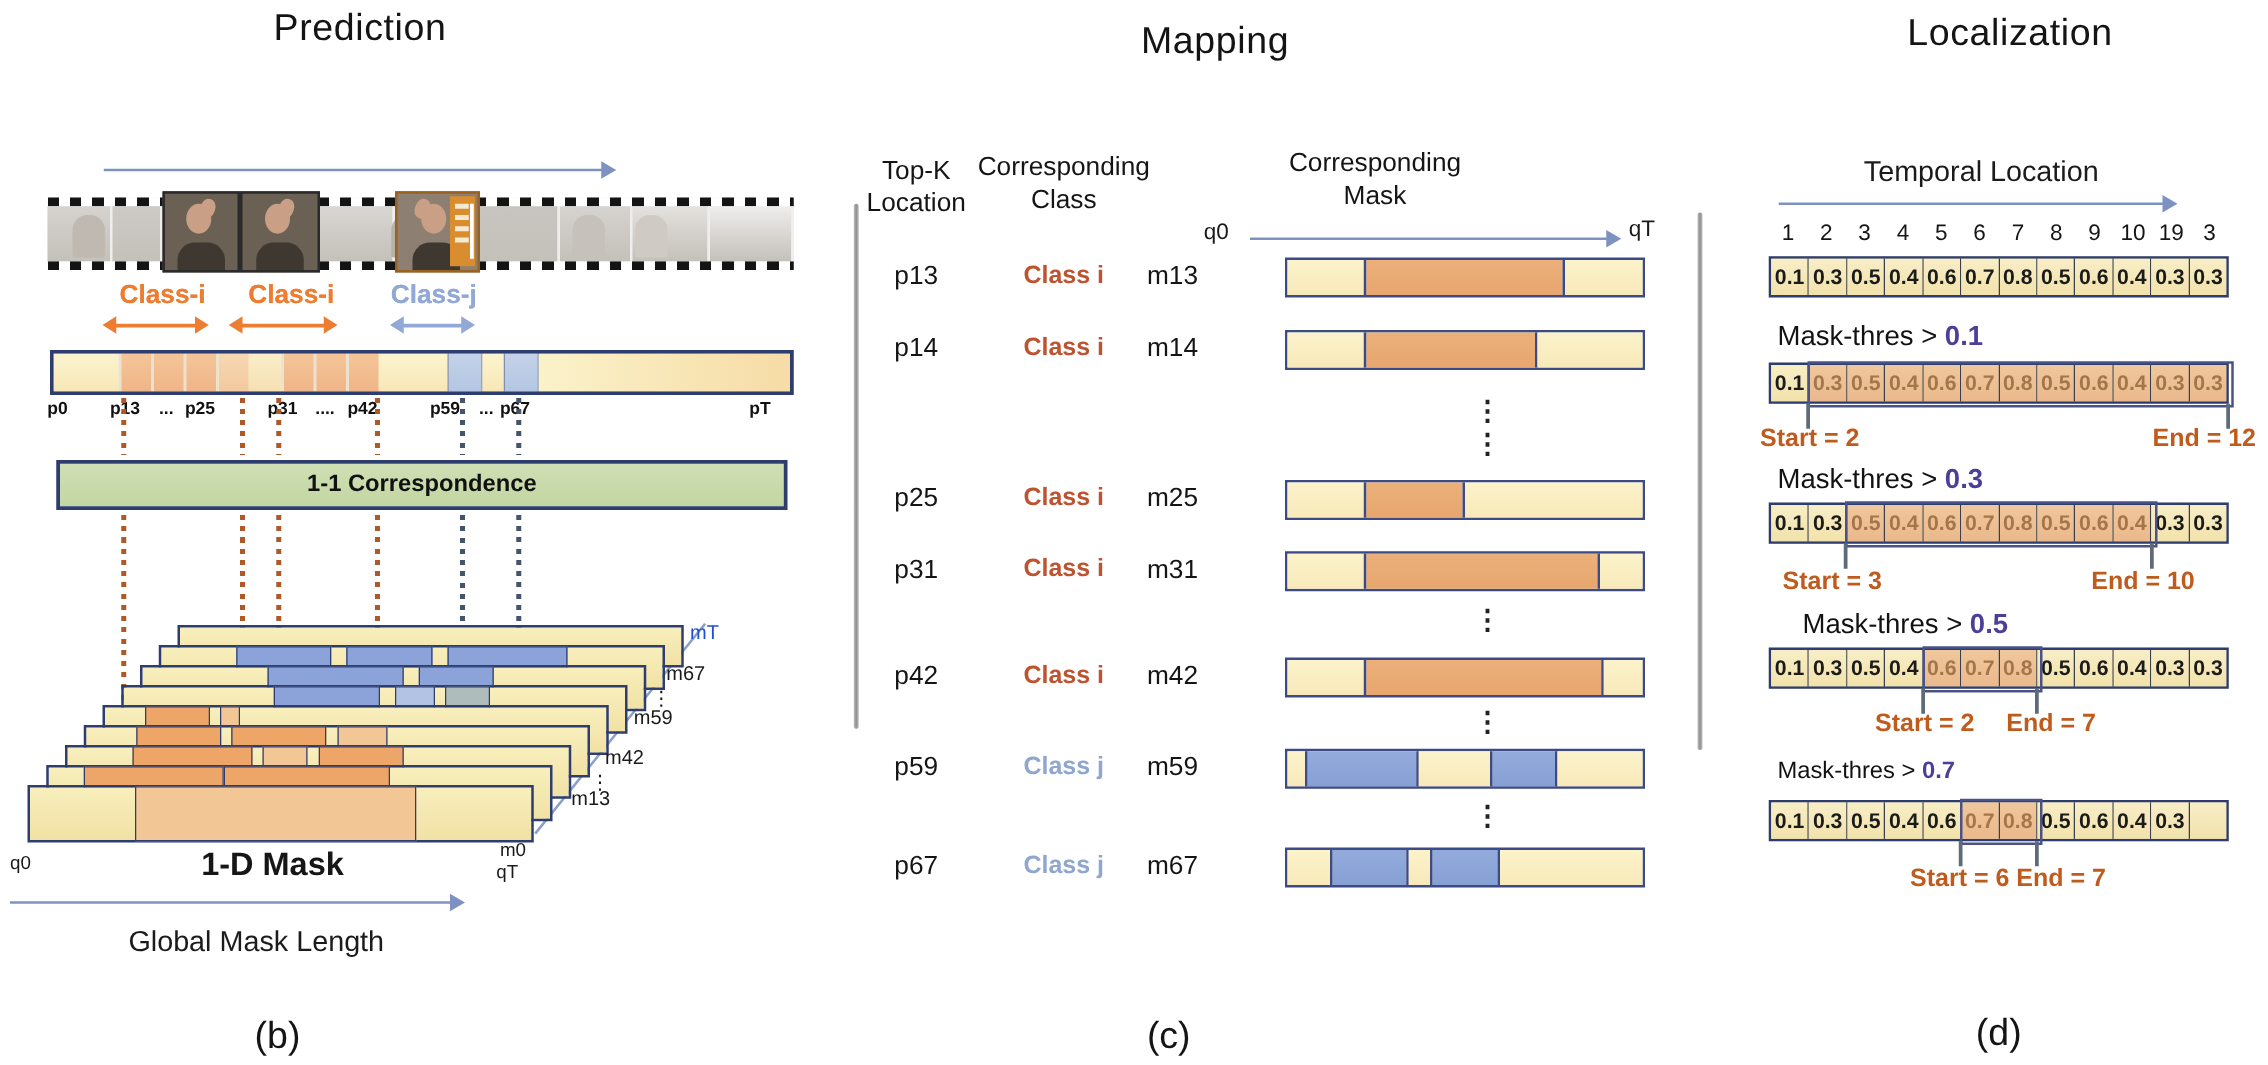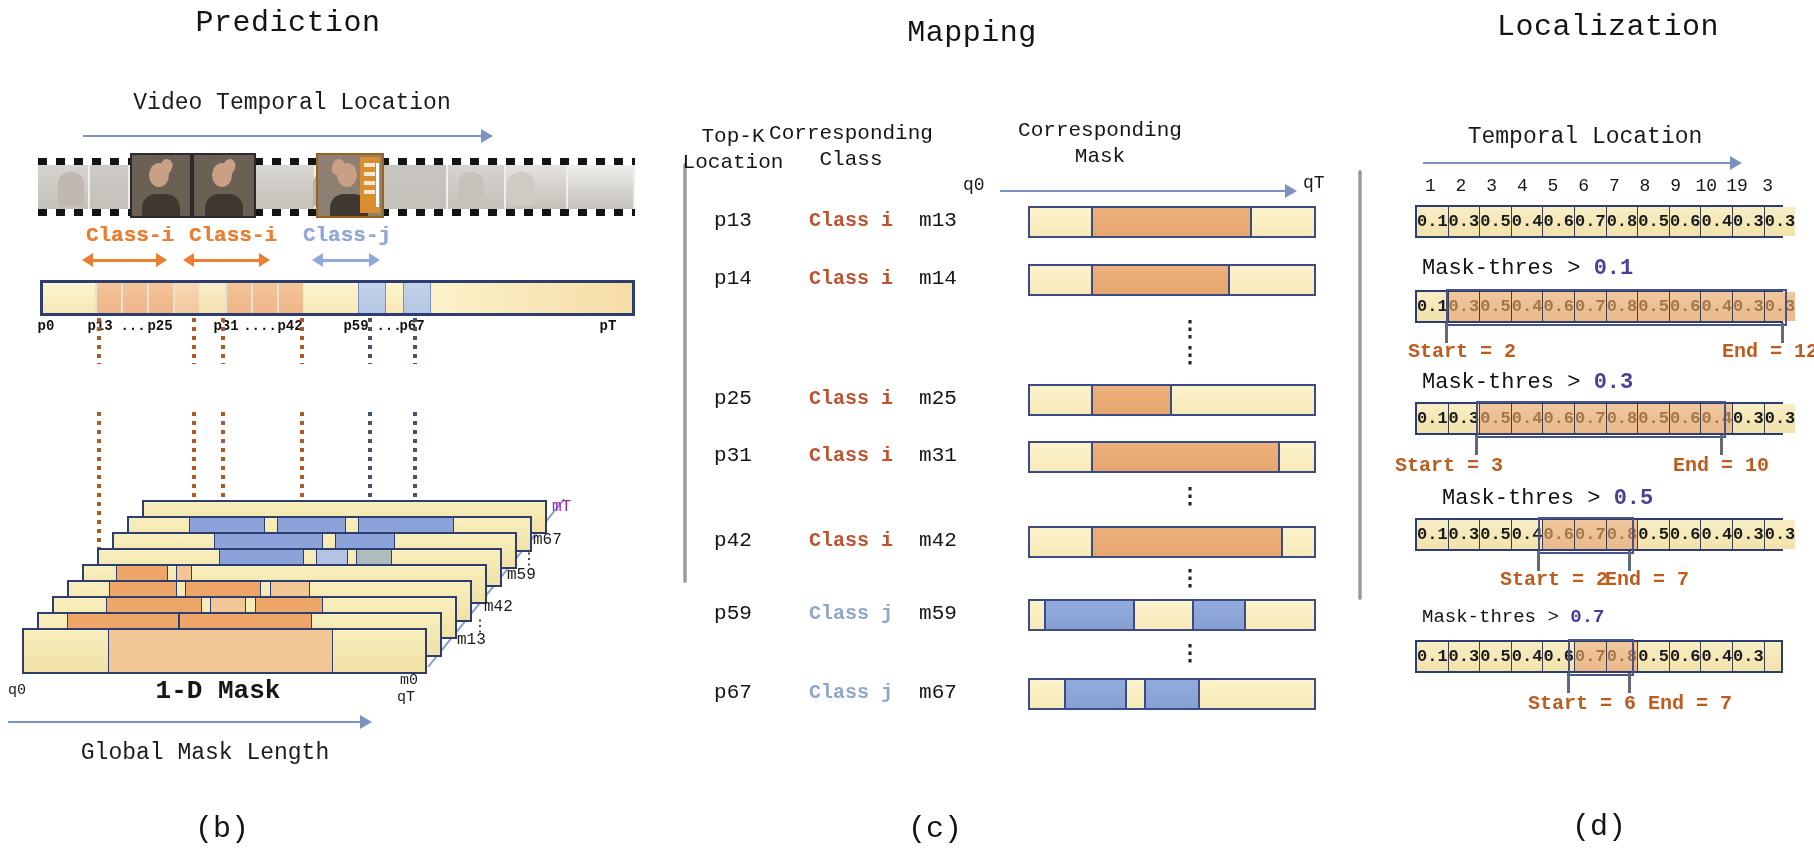--- a/index.html
+++ b/index.html
@@ -1,18 +1,18 @@
 <!DOCTYPE html>
 <html><head>
 <meta charset="utf-8">
 <style>
   html,body{margin:0;padding:0;background:#ffffff;}
   #root{
     position:relative;width:1814px;height:852px;background:#ffffff;overflow:hidden;
-    font-family:Liberation Mono, monospace;color:#161616;
+    font-family:Liberation Sans, sans-serif;color:#161616;
   }
   .abs{position:absolute;}
   .ctr{transform:translateX(-50%);white-space:nowrap;}
   .title{font-size:30px;letter-spacing:0.5px;color:#141414;}
   .axis-label{font-size:23px;color:#1b1b1b;}
   .caption{font-size:30px;color:#141414;}
   .hdr{font-size:21px;color:#151515;text-align:center;line-height:26px;}
   .qlab{font-size:18px;color:#1b1b1b;}
   .small-lab{font-size:15px;color:#1b1b1b;}
   
@@ -52,22 +52,24 @@
   }
   #sep1{left:683px;top:163px;height:420px;}
   #sep2{left:1358px;top:170px;height:430px;}
 </style>
 </head>
 <body>
 
 <div id="root">
 
   <div class="abs ctr title" id="pred-title">Prediction</div>
-  <div class="abs ctr axis-label" id="pred-topaxis">Video Temporal Location</div>
-
+
+  <div class="abs" id="corr-box">
+    <span>1-1 Correspondence</span>
+  </div>
 
   <div class="abs" id="pred-strip">
       <div style="height: 100%; box-sizing: border-box; background: linear-gradient(rgb(252, 244, 208), rgb(247, 231, 182)); width: 52px;"></div>
       <div style="height: 100%; box-sizing: border-box; background: linear-gradient(rgb(244, 197, 152), rgb(239, 181, 136)); width: 26px; border-left: 2px solid rgb(233, 226, 210);"></div>
       <div style="height: 100%; box-sizing: border-box; background: linear-gradient(rgb(244, 197, 152), rgb(239, 181, 136)); width: 26px; border-left: 2px solid rgb(233, 226, 210);"></div>
       <div style="height: 100%; box-sizing: border-box; background: linear-gradient(rgb(244, 197, 152), rgb(239, 181, 136)); width: 26px; border-left: 2px solid rgb(233, 226, 210);"></div>
       <div style="height: 100%; box-sizing: border-box; background: linear-gradient(rgb(247, 215, 178), rgb(242, 201, 158)); width: 26px; border-left: 2px solid rgb(233, 226, 210);"></div>
       <div style="height: 100%; box-sizing: border-box; background: linear-gradient(rgb(250, 238, 203), rgb(245, 224, 178)); width: 26px;"></div>
       <div style="height: 100%; box-sizing: border-box; background: linear-gradient(rgb(244, 197, 152), rgb(239, 181, 136)); width: 26px; border-left: 2px solid rgb(233, 226, 210);"></div>
       <div style="height: 100%; box-sizing: border-box; background: linear-gradient(rgb(244, 197, 152), rgb(239, 181, 136)); width: 26px; border-left: 2px solid rgb(233, 226, 210);"></div>
@@ -217,21 +219,21 @@
       <div style="position: absolute; left: 25%; top: -1px; bottom: -1px; width: 27%; background: rgb(139, 163, 216); border: 1.5px solid rgb(46, 61, 112); box-sizing: border-box;"></div>
       <div style="position: absolute; left: 55%; top: -1px; bottom: -1px; width: 15%; background: rgb(139, 163, 216); border: 1.5px solid rgb(46, 61, 112); box-sizing: border-box;"></div>
     </div>
     <div style="position: absolute; left: 127px; top: 516px; width: 405px; height: 35.5px; box-sizing: border-box; background: linear-gradient(rgb(248, 239, 189), rgb(241, 225, 164)); border: 2px solid rgb(46, 61, 112); z-index: 6;">
       <div style="position: absolute; left: 15%; top: -1px; bottom: -1px; width: 19%; background: rgb(139, 163, 216); border: 1.5px solid rgb(46, 61, 112); box-sizing: border-box;"></div>
       <div style="position: absolute; left: 37%; top: -1px; bottom: -1px; width: 17%; background: rgb(139, 163, 216); border: 1.5px solid rgb(46, 61, 112); box-sizing: border-box;"></div>
       <div style="position: absolute; left: 57%; top: -1px; bottom: -1px; width: 24%; background: rgb(139, 163, 216); border: 1.5px solid rgb(46, 61, 112); box-sizing: border-box;"></div>
     </div>
     <div style="position: absolute; left: 142px; top: 500px; width: 405px; height: 34px; box-sizing: border-box; background: linear-gradient(rgb(248, 239, 189), rgb(241, 225, 164)); border: 2px solid rgb(46, 61, 112); z-index: 5;"></div>
     <div style="position: absolute; left: 428px; top: 666px; width: 216px; height: 1.6px; background: rgb(138, 160, 200); transform: rotate(-51deg); transform-origin: left center; z-index: 2;"></div>
-    <div style="position: absolute; left: 552px; top: 498px; font-size: 16px; color: #a21caf; white-space: nowrap; z-index: 20;">mT</div>
+    <div style="position: absolute; left: 552px; top: 498px; font-size: 16px; color: #1d4ed8; white-space: nowrap; z-index: 20;">mT</div>
     <div style="position: absolute; left: 533px; top: 531px; font-size: 16px; color: rgb(27, 27, 27); white-space: nowrap; z-index: 20;">m67</div>
     <div style="position: absolute; left: 521px; top: 549px; font-size: 16px; color: rgb(27, 27, 27); white-space: nowrap; z-index: 20;">⋮</div>
     <div style="position: absolute; left: 507px; top: 566px; font-size: 16px; color: rgb(27, 27, 27); white-space: nowrap; z-index: 20;">m59</div>
     <div style="position: absolute; left: 484px; top: 598px; font-size: 16px; color: rgb(27, 27, 27); white-space: nowrap; z-index: 20;">m42</div>
     <div style="position: absolute; left: 472px; top: 616px; font-size: 16px; color: rgb(27, 27, 27); white-space: nowrap; z-index: 20;">⋮</div>
     <div style="position: absolute; left: 457px; top: 631px; font-size: 16px; color: rgb(27, 27, 27); white-space: nowrap; z-index: 20;">m13</div>
     <div style="position: absolute; left: 8px; top: 721px; width: 354px; height: 2px; background: rgb(126, 146, 194);"></div>
     <div style="position: absolute; left: 360px; top: 715px; width: 0px; height: 0px; border-top: 7px solid transparent; border-bottom: 7px solid transparent; border-left: 12px solid rgb(126, 146, 194); background: transparent;"></div>
     <div style="position: absolute; left: 1000px; top: 190.1px; width: 287px; height: 1.8px; background: rgb(126, 146, 194);"></div>
     <div style="position: absolute; left: 1285px; top: 184px; width: 0px; height: 0px; border-top: 7px solid transparent; border-bottom: 7px solid transparent; border-left: 12px solid rgb(126, 146, 194); background: transparent;"></div>
@@ -359,21 +361,21 @@
       <div style="flex: 1 1 0%; display: flex; align-items: center; justify-content: center; box-sizing: border-box; font-size: 17px; font-weight: bold; border-right: 1.5px solid rgb(58, 63, 77); background: linear-gradient(rgb(240, 199, 156), rgb(234, 185, 140)); color: rgb(165, 118, 74);">0.8</div>
       <div style="flex: 1 1 0%; display: flex; align-items: center; justify-content: center; box-sizing: border-box; font-size: 17px; font-weight: bold; border-right: 1.5px solid rgb(58, 63, 77); background: linear-gradient(rgb(240, 199, 156), rgb(234, 185, 140)); color: rgb(165, 118, 74);">0.5</div>
       <div style="flex: 1 1 0%; display: flex; align-items: center; justify-content: center; box-sizing: border-box; font-size: 17px; font-weight: bold; border-right: 1.5px solid rgb(58, 63, 77); background: linear-gradient(rgb(240, 199, 156), rgb(234, 185, 140)); color: rgb(165, 118, 74);">0.6</div>
       <div style="flex: 1 1 0%; display: flex; align-items: center; justify-content: center; box-sizing: border-box; font-size: 17px; font-weight: bold; border-right: 1.5px solid rgb(58, 63, 77); background: linear-gradient(rgb(240, 199, 156), rgb(234, 185, 140)); color: rgb(165, 118, 74);">0.4</div>
       <div style="flex: 1 1 0%; display: flex; align-items: center; justify-content: center; box-sizing: border-box; font-size: 17px; font-weight: bold; border-right: 1.5px solid rgb(58, 63, 77); background: linear-gradient(rgb(248, 238, 198), rgb(242, 226, 171)); color: rgb(27, 27, 27);">0.3</div>
       <div style="flex: 1 1 0%; display: flex; align-items: center; justify-content: center; box-sizing: border-box; font-size: 17px; font-weight: bold; border-right: none; background: linear-gradient(rgb(248, 238, 198), rgb(242, 226, 171)); color: rgb(27, 27, 27);">0.3</div>
       <div style="position: absolute; left: 59.3333px; top: -3px; width: 245.333px; height: 33px; border: 2.5px solid rgb(74, 83, 136); box-sizing: content-box; pointer-events: none;"></div>
     </div>
     <div style="position: absolute; left: 1475.33px; top: 435px; width: 3px; height: 20px; background: rgb(95, 107, 122);"></div>
     <div style="position: absolute; left: 1719.67px; top: 435px; width: 3px; height: 20px; background: rgb(95, 107, 122);"></div>
-    <div style="position: absolute; left: 1395px; top: 454px; font-size: 20px; font-weight: bold; color: rgb(191, 91, 29); white-space: nowrap;">Start = 3</div>
+    <div style="position: absolute; left: 1426px; top: 454px; font-size: 20px; font-weight: bold; color: rgb(191, 91, 29); white-space: nowrap;">Start = 3</div>
     <div style="position: absolute; left: 1673px; top: 454px; font-size: 20px; font-weight: bold; color: rgb(191, 91, 29); white-space: nowrap;">End = 10</div>
     <div style="position: absolute; left: 1422px; top: 486px; font-size: 22px; color: rgb(18, 18, 18); white-space: nowrap; margin-left: 20px;"><span>Mask-thres &gt; </span><span style="color: rgb(79, 62, 151); font-weight: bold;">0.5</span></div>
     <div style="position: absolute; left: 1415px; top: 518px; width: 368px; height: 33px; box-sizing: border-box; border: 2px solid rgb(46, 61, 112); display: flex; background: rgb(246, 234, 191);">
       <div style="flex: 1 1 0%; display: flex; align-items: center; justify-content: center; box-sizing: border-box; font-size: 17px; font-weight: bold; border-right: 1.5px solid rgb(58, 63, 77); background: linear-gradient(rgb(248, 238, 198), rgb(242, 226, 171)); color: rgb(27, 27, 27);">0.1</div>
       <div style="flex: 1 1 0%; display: flex; align-items: center; justify-content: center; box-sizing: border-box; font-size: 17px; font-weight: bold; border-right: 1.5px solid rgb(58, 63, 77); background: linear-gradient(rgb(248, 238, 198), rgb(242, 226, 171)); color: rgb(27, 27, 27);">0.3</div>
       <div style="flex: 1 1 0%; display: flex; align-items: center; justify-content: center; box-sizing: border-box; font-size: 17px; font-weight: bold; border-right: 1.5px solid rgb(58, 63, 77); background: linear-gradient(rgb(248, 238, 198), rgb(242, 226, 171)); color: rgb(27, 27, 27);">0.5</div>
       <div style="flex: 1 1 0%; display: flex; align-items: center; justify-content: center; box-sizing: border-box; font-size: 17px; font-weight: bold; border-right: 1.5px solid rgb(58, 63, 77); background: linear-gradient(rgb(248, 238, 198), rgb(242, 226, 171)); color: rgb(27, 27, 27);">0.4</div>
       <div style="flex: 1 1 0%; display: flex; align-items: center; justify-content: center; box-sizing: border-box; font-size: 17px; font-weight: bold; border-right: 1.5px solid rgb(58, 63, 77); background: linear-gradient(rgb(240, 199, 156), rgb(234, 185, 140)); color: rgb(165, 118, 74);">0.6</div>
       <div style="flex: 1 1 0%; display: flex; align-items: center; justify-content: center; box-sizing: border-box; font-size: 17px; font-weight: bold; border-right: 1.5px solid rgb(58, 63, 77); background: linear-gradient(rgb(240, 199, 156), rgb(234, 185, 140)); color: rgb(165, 118, 74);">0.7</div>
       <div style="flex: 1 1 0%; display: flex; align-items: center; justify-content: center; box-sizing: border-box; font-size: 17px; font-weight: bold; border-right: 1.5px solid rgb(58, 63, 77); background: linear-gradient(rgb(240, 199, 156), rgb(234, 185, 140)); color: rgb(165, 118, 74);">0.8</div>

